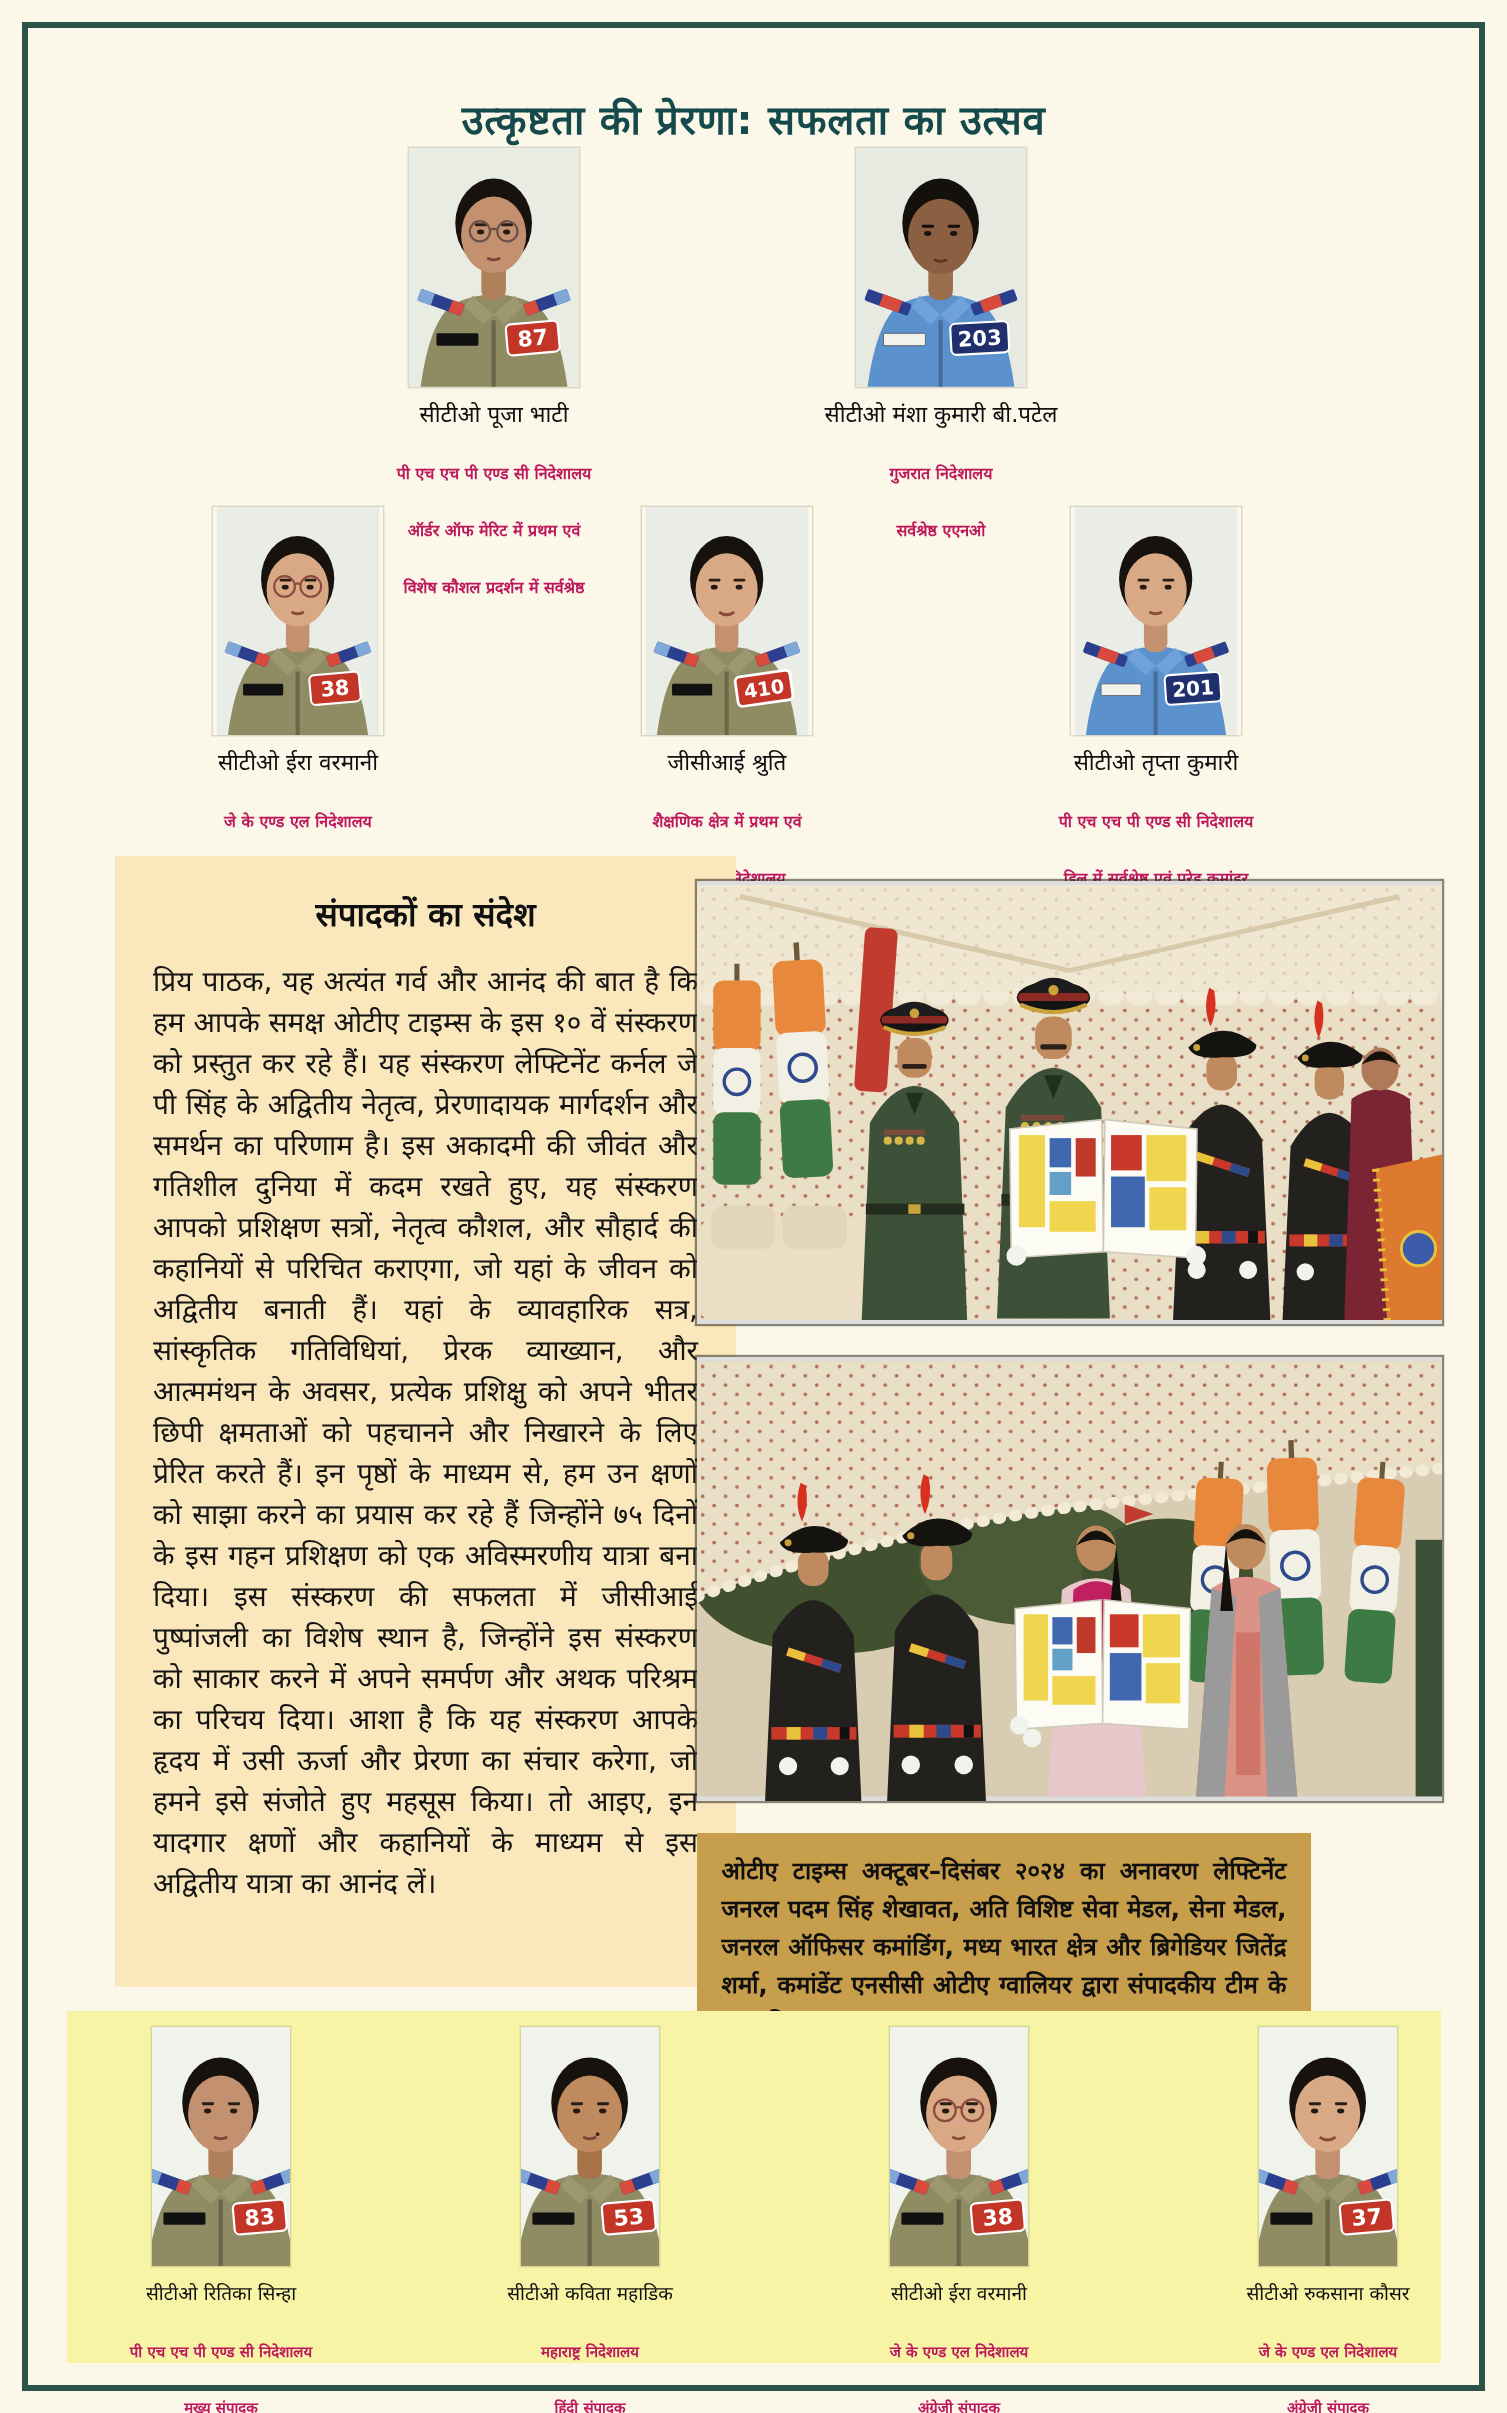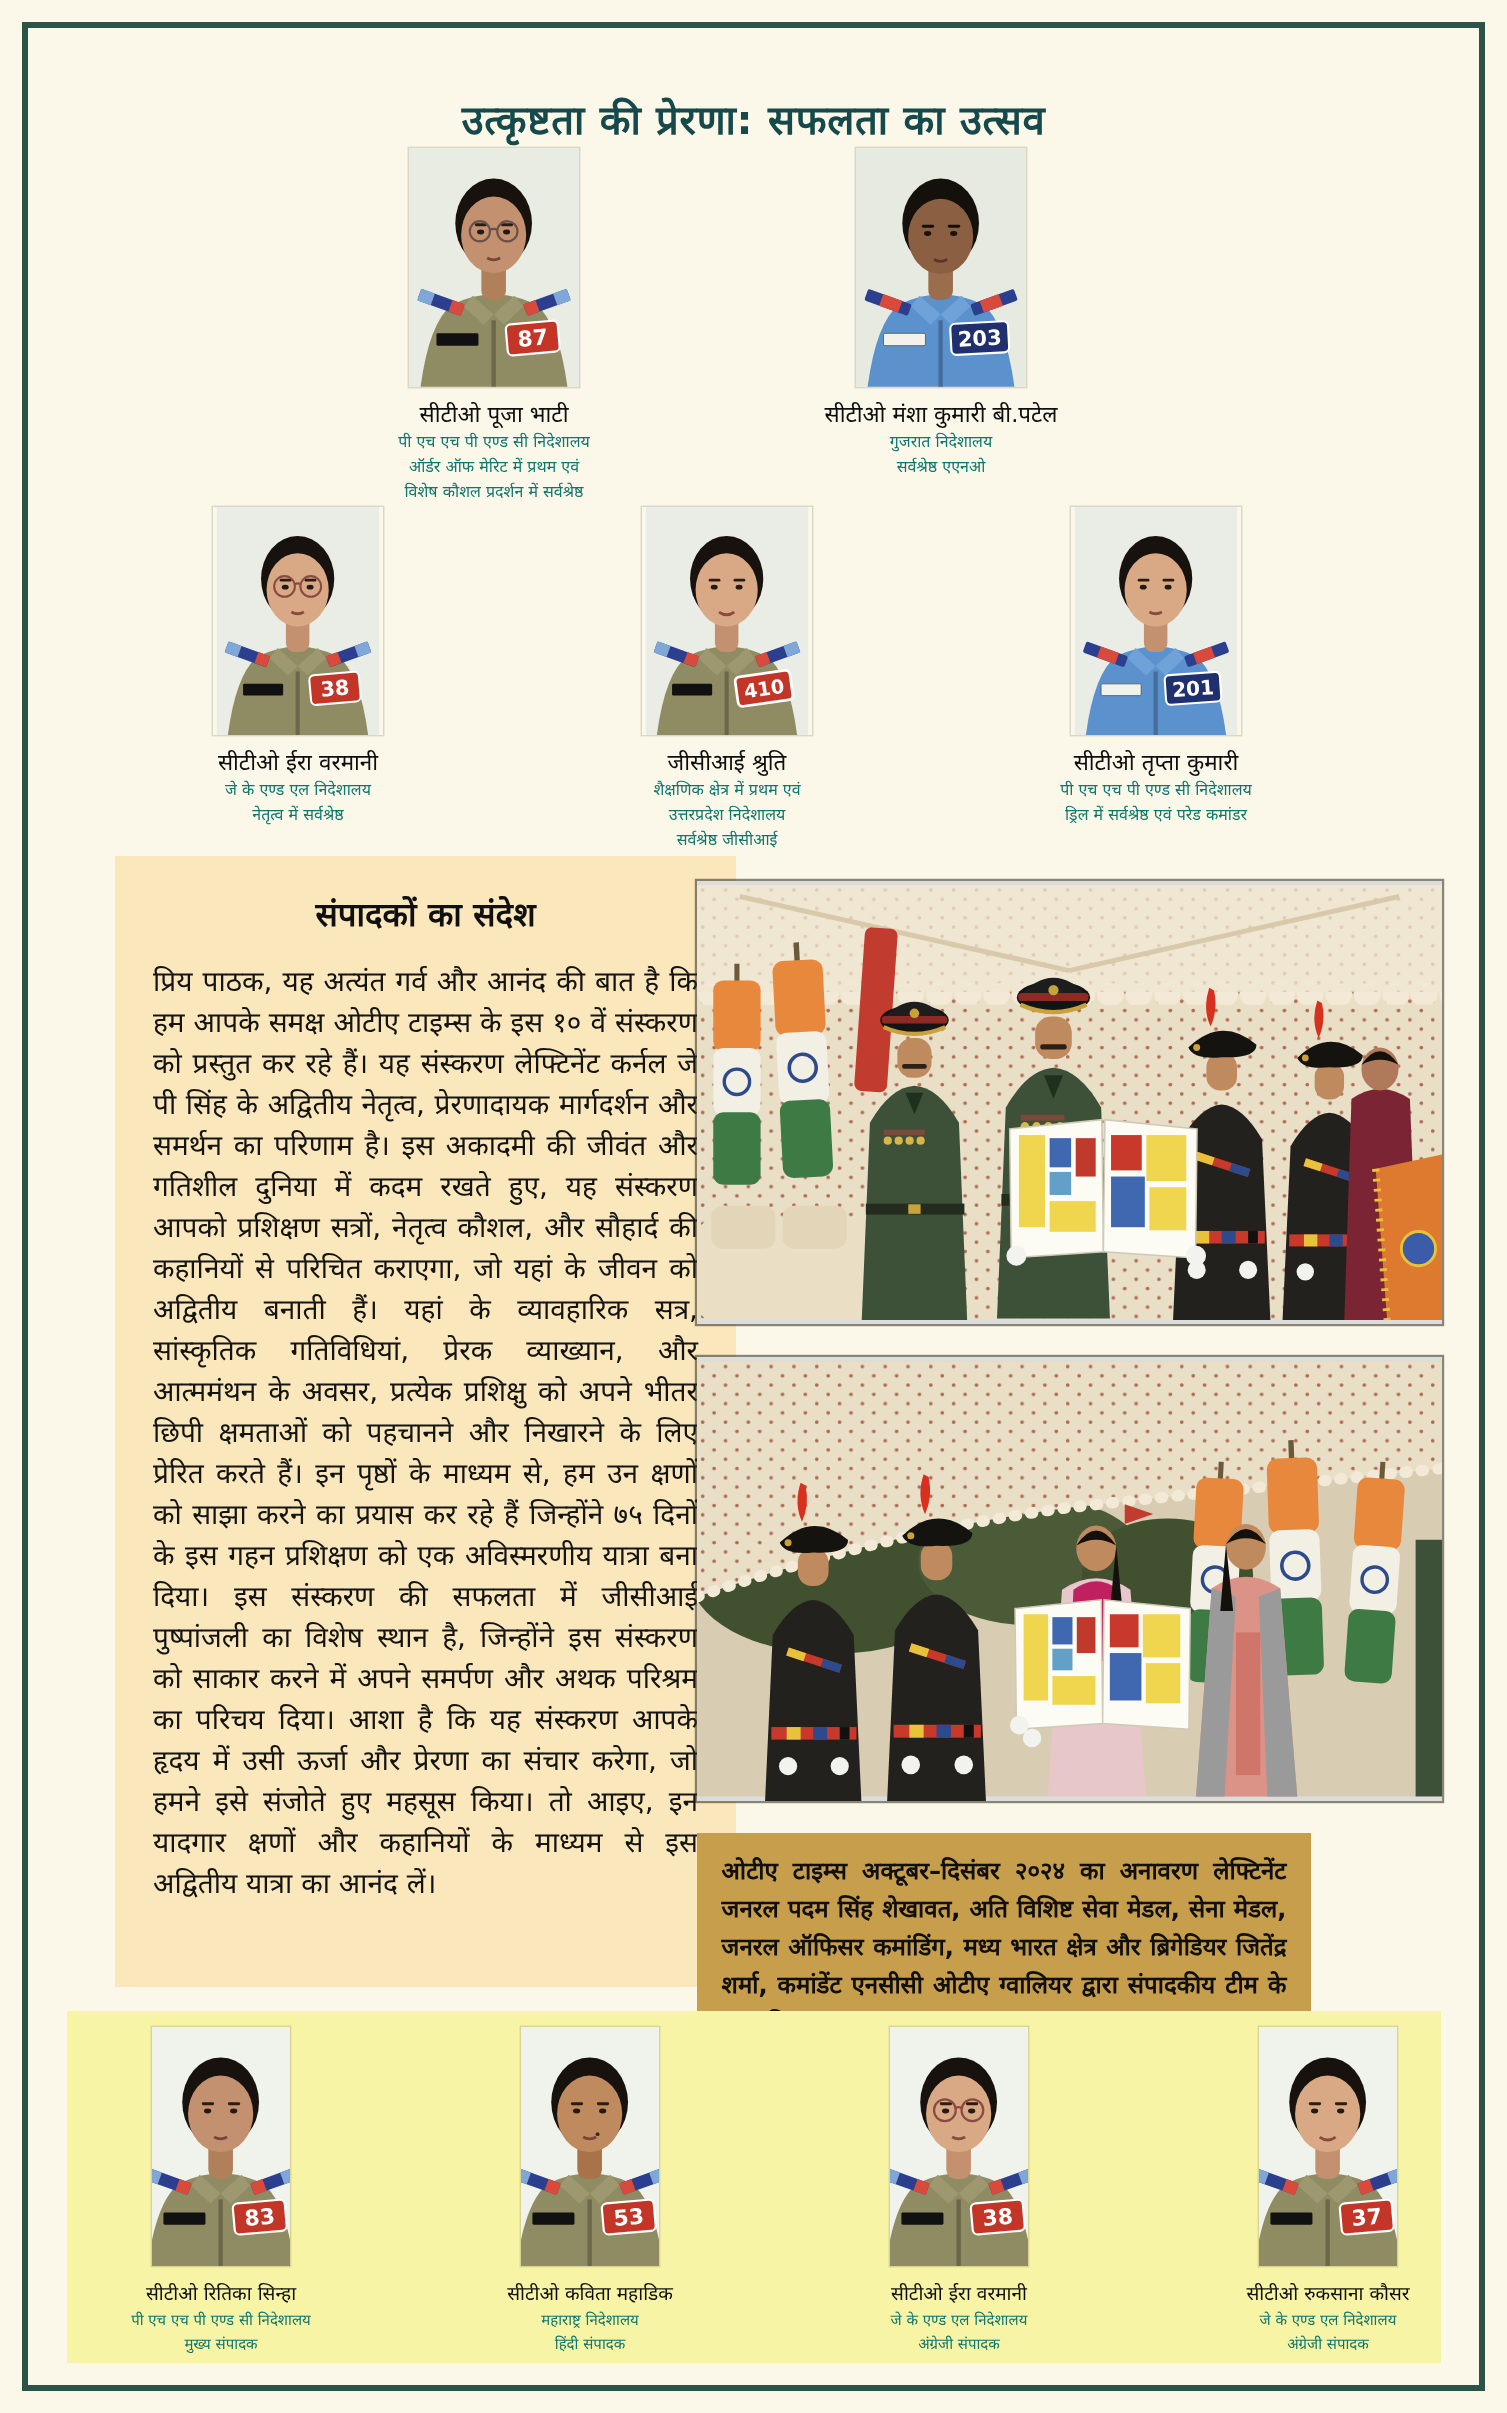--- a/index.html
+++ b/index.html
@@ -6,21 +6,21 @@
   .page{position:relative;width:1507px;height:2413px;background:#FBF8E9;
         font-family:"DejaVu Sans",sans-serif;color:#141414;overflow:hidden;}
   .frame{position:absolute;inset:22px;border:6.5px solid #2B5347;}
   .title-row{position:absolute;top:71px;left:46px;right:46px;display:flex;align-items:center;gap:20px;flex-direction:column;}
   .title-row .rule{flex:1;height:3.6px;background:#2a2a2a;}
   .page-title{font-size:40px;font-weight:700;color:#15494B;white-space:nowrap;letter-spacing:0.7px;}
 
   .person{position:absolute;width:340px;display:flex;flex-direction:column;align-items:center;text-align:center;}
   .person svg.photo{display:block;box-shadow:0 0 0 1.4px rgba(120,115,90,.25);}
   .person .name{font-weight:400;font-size:22.4px;margin-top:13px;color:#0e0e0e;line-height:29px;}
-  .person .sub{font-size:16px;line-height:25px;font-weight:400;color:#0f766e;}
+  .person .sub{font-size:16px;line-height:25px;font-weight:700;color:#be185d;margin-top:32px;}
   .person.small .name{font-size:19px;}
   .person.small .sub{font-size:15px;line-height:24px;}
 
   .editorial{position:absolute;left:67px;top:856px;width:621px;height:1131px;background:#FAE7BB;
              padding:35px 38px;box-sizing:border-box;margin-left:48px;}
   .editorial h2{margin:0 0 24.6px 0;text-align:center;font-size:33px;font-weight:700;color:#101010;}
   .editorial .body{font-size:28px;line-height:41px;text-align:justify;font-weight:500;}
 
   .photo-col{position:absolute;left:697px;top:881px;width:614px;border-radius:29px;}
   .cphoto{display:block;box-shadow:0 0 0 2.2px rgba(40,40,30,.55);background:#ddd;}

